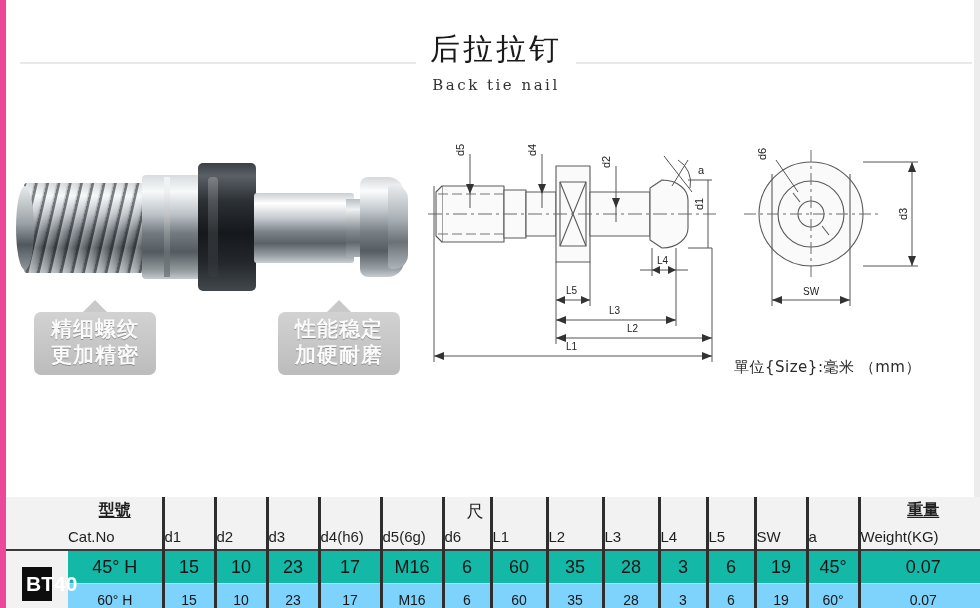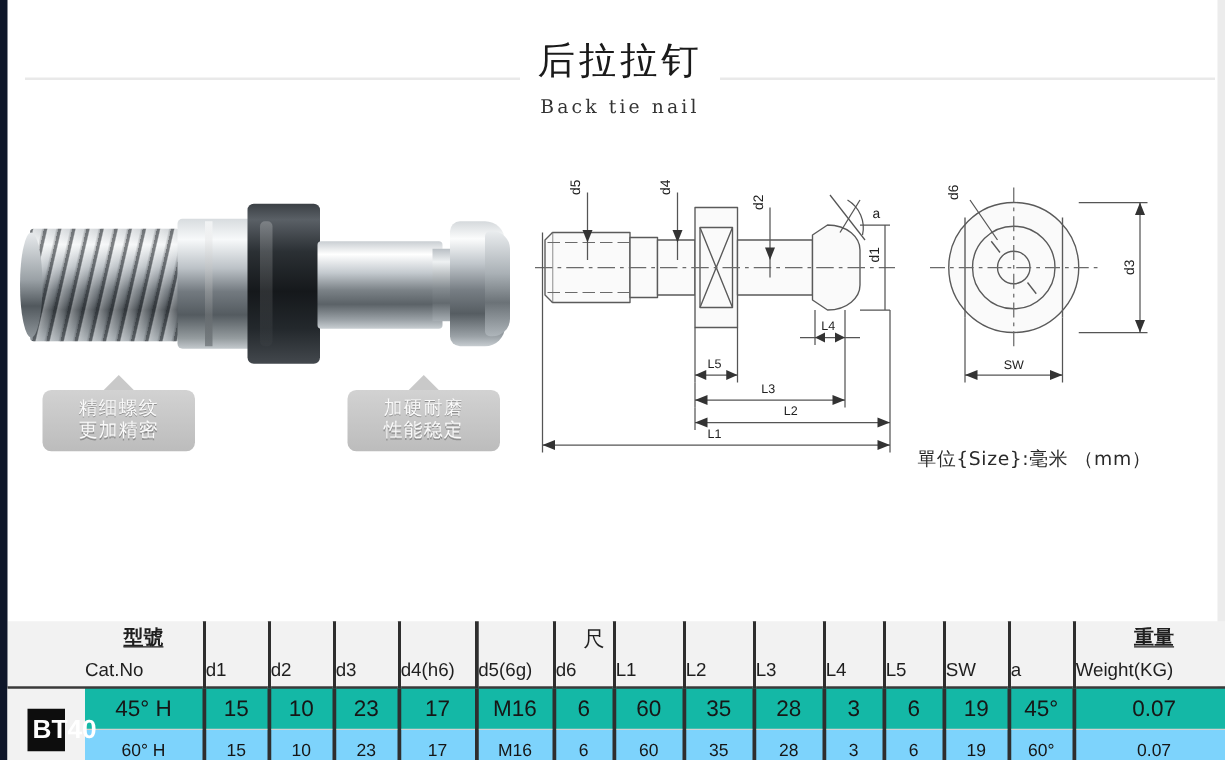--- a/index.html
+++ b/index.html
@@ -3,21 +3,21 @@
 <meta charset="utf-8">
 <style>
   html,body{margin:0;padding:0;}
   body{
     width:980px;height:608px;
     background:#ffffff;
     font-family:"Liberation Sans","DejaVu Sans",sans-serif;
     overflow:hidden;position:relative;
     color:#222;
   }
-  .page{position:absolute;inset:0;background:#fff;border-left:6px solid #0f172a;border-right:6px solid #ececec;box-sizing:border-box;}
+  .page{position:absolute;inset:0;background:#fff;border-left:6px solid #ec4899;border-right:6px solid #ececec;box-sizing:border-box;}
 
   
   .header{position:absolute;left:0;top:0;width:980px;height:120px;}
   .hrule{position:absolute;left:14px;top:62px;width:952px;height:2px;background:#e9e9e9;}
   .title-wrap{position:absolute;left:0;top:34px;width:980px;text-align:center;}
   .title-cn{font-family:"DejaVu Sans",sans-serif;font-size:30px;letter-spacing:3px;color:#1a1a1a;line-height:1;
             display:inline-block;background:#fff;padding:0 14px;font-weight:400;}
   .title-en{position:absolute;left:0;top:76px;width:980px;text-align:center;
             font-family:"DejaVu Serif","Liberation Serif",serif;font-size:15px;letter-spacing:2.5px;color:#333;}
 
@@ -48,21 +48,21 @@
      background:linear-gradient(180deg,#d5d9dc 0%,#fbfcfc 14%,#c0c6cb 34%,#777e84 55%,#565d62 74%,#9aa1a6 92%,#c6ccd0 100%);}
   .head-taper{position:absolute;left:372px;top:30px;width:20px;height:84px;border-radius:4px 14px 14px 4px;
      background:linear-gradient(180deg,#e9ecee,#aab1b6 40%,#6b7277 68%,#aeb5ba);}
 
   
   .callout{position:absolute;width:122px;}
   .callout .arrow{position:absolute;left:50%;top:0;margin-left:-13px;width:0;height:0;
      border-left:13px solid transparent;border-right:13px solid transparent;border-bottom:13px solid #c9c9c9;}
   .callout .box{position:absolute;left:0;top:12px;width:122px;padding:5px 0 7px;border-radius:7px;
      background:linear-gradient(180deg,#d2d2d2,#bcbcbc);text-align:center;}
-  .callout .box div{font-family:"DejaVu Sans",sans-serif;font-size:15px;font-weight:400;line-height:1.22;
+  .callout .box div{font-family:"DejaVu Sans",sans-serif;font-size:21px;font-weight:700;line-height:1.22;
      color:#fafafa;text-shadow:0 1px 0 #8f8f8f;letter-spacing:1px;}
   #callout-thread{left:28px;top:300px;}
   #callout-hard{left:272px;top:300px;}
 
   
   .draw-panel{position:absolute;left:420px;top:130px;width:560px;height:260px;}
   .draw-panel svg{display:block;}
   .unit-note{position:absolute;left:728px;top:358px;font-family:"DejaVu Sans",sans-serif;
      font-size:15px;color:#2a2a2a;letter-spacing:.5px;white-space:nowrap;}
 
@@ -118,22 +118,22 @@
     <div class="arrow"></div>
     <div class="box">
       <div>精细螺纹</div>
       <div>更加精密</div>
     </div>
   </div>
 
   <div class="callout" id="callout-hard">
     <div class="arrow"></div>
     <div class="box">
+      <div>性能稳定</div>
       <div>加硬耐磨</div>
-      <div>性能稳定</div>
     </div>
   </div>
 
   <div class="draw-panel">
     <svg width="560" height="260" viewBox="0 0 560 260">
       <g fill="none" stroke="#5a5a5a" stroke-width="1.1" stroke-linejoin="round">
 
         <rect x="16" y="56" width="62" height="56" fill="#fafafa"></rect>
         <path d="M16,56 L10,62 L10,106 L16,112" fill="#fafafa"></path>
         <rect x="78" y="60" width="22" height="48" fill="#fafafa"></rect>

